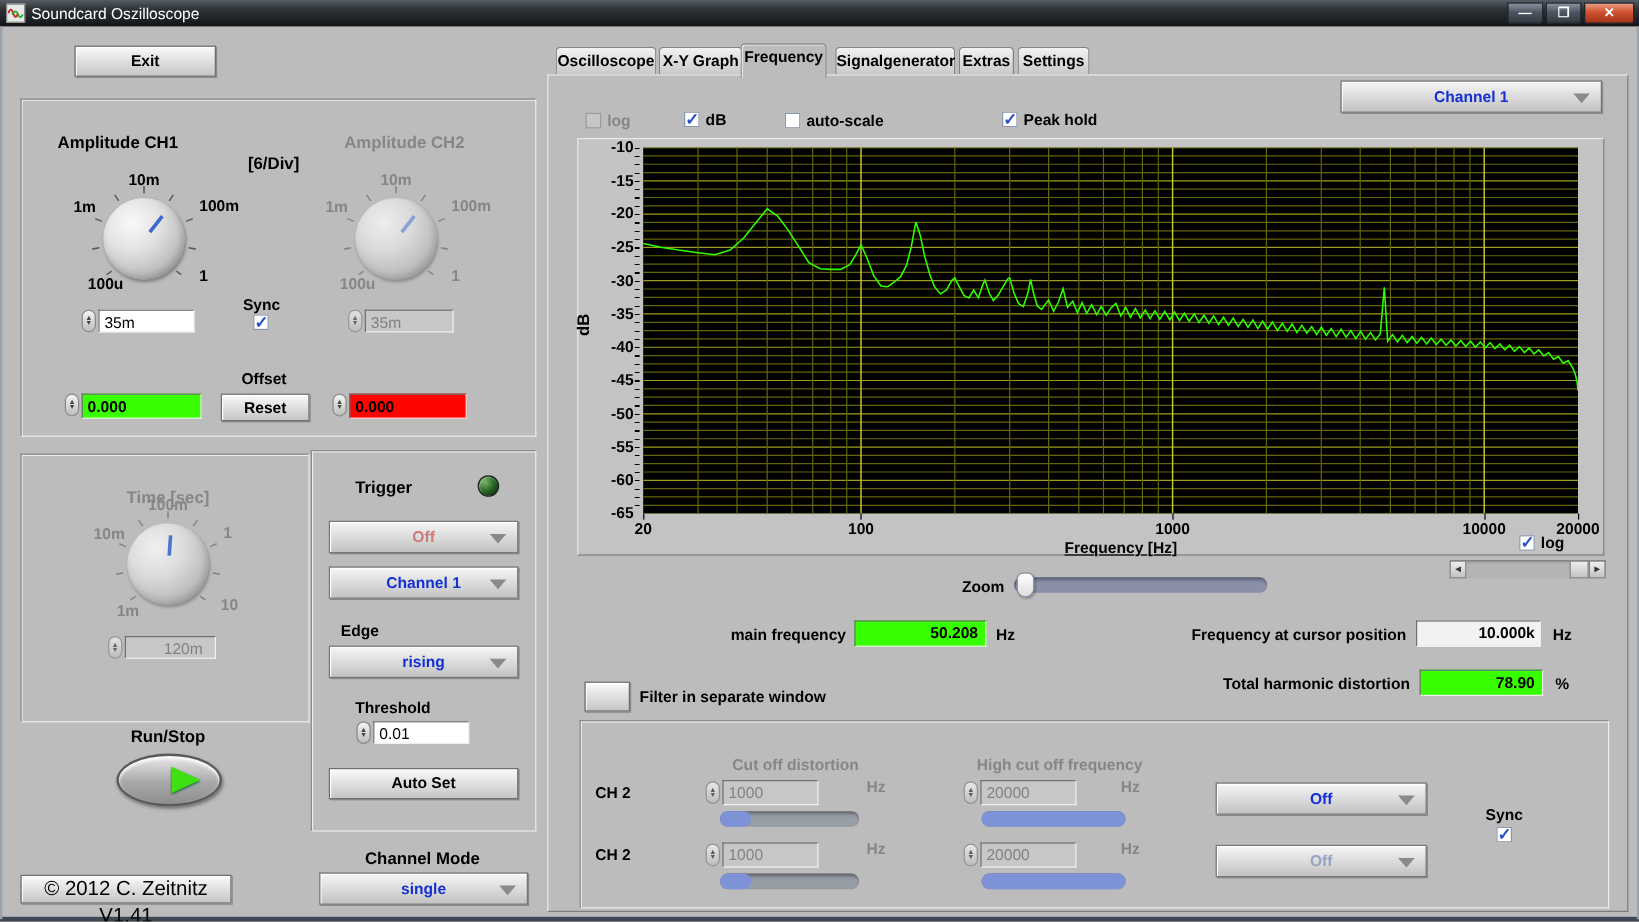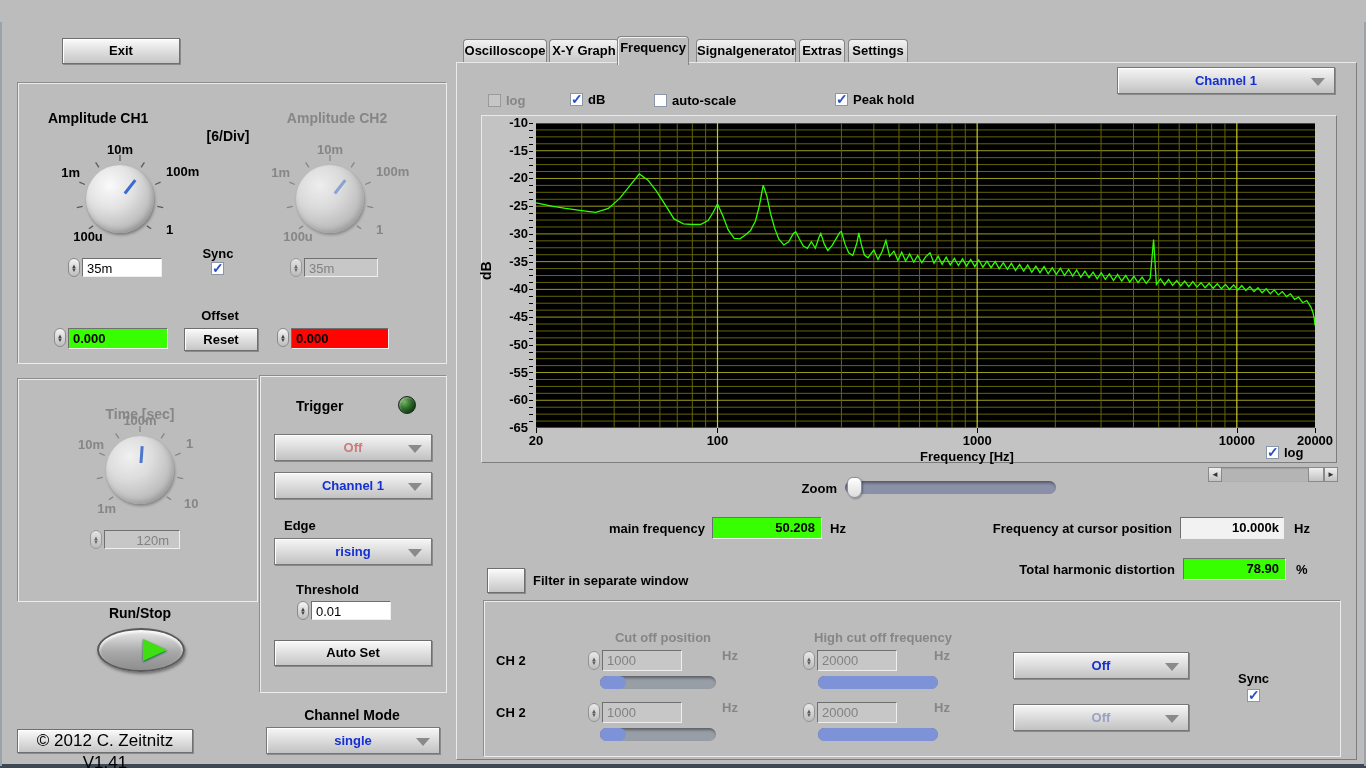--- a/index.html
+++ b/index.html
@@ -72,20 +72,32 @@
     border:1px solid #8a8a8a;font-size:8px;line-height:13px;text-align:center;color:#333;}
   .ylab{position:absolute;width:36px;text-align:right;font-weight:bold;font-size:13px;}
   .xlab{position:absolute;width:60px;text-align:center;font-weight:bold;font-size:13px;}
   .xtick{position:absolute;width:1px;height:5px;background:#000;}
 </style>
 </head>
 <body>
 
 <div class="app">
 
+  <div class="abs titlebar">
+    <div class="abs app-icon">
+      <svg width="14" height="14" viewBox="0 0 14 14">
+        <path d="M1 7 Q3 1 5 7 T9 7" fill="none" stroke="#c22" stroke-width="1.6"></path>
+        <path d="M4 8 Q7 3 9 8 T13 8" fill="none" stroke="#2a2" stroke-width="1.4"></path>
+      </svg>
+    </div>
+    <span class="abs title-text">Soundcard Oszilloscope</span>
+    <div class="abs capbtn" style="left:1256px;width:30px;">—</div>
+    <div class="abs capbtn" style="left:1288px;width:30px;">❐</div>
+    <div class="abs capbtn close" style="left:1320px;width:42px;">✕</div>
+  </div>
   <div class="abs win-edge-b"></div>
   <div class="abs win-edge-l"></div>
   <div class="abs win-edge-r"></div>
 
   <div class="abs btn" style="left:62px;top:38px;width:118px;height:26px;line-height:24px;">Exit</div>
 
   <div class="abs groupbox" style="left:17px;top:82px;width:430px;height:282px;"></div>
 
   <div class="abs bold" style="left:48px;top:110px;width:160px;text-align:left;font-size:14px;">Amplitude CH1</div>
   <div class="abs bold glabel" style="left:257px;top:110px;width:160px;text-align:center;font-size:14px;">Amplitude CH2</div>
@@ -345,21 +357,21 @@
       <div class="xtick" style="left: 536px; top: 428px;"></div>
       <div class="xlab" style="left: 687.499px; top: 433px;">100</div>
       <div class="xtick" style="left: 717.499px; top: 428px;"></div>
       <div class="xlab" style="left: 947.166px; top: 433px;">1000</div>
       <div class="xtick" style="left: 977.166px; top: 428px;"></div>
       <div class="xlab" style="left: 1206.83px; top: 433px;">10000</div>
       <div class="xtick" style="left: 1236.83px; top: 428px;"></div>
       <div class="xlab" style="left: 1285px; top: 433px;">20000</div>
       <div class="xtick" style="left: 1315px; top: 428px;"></div>
     </div>
-  <div class="abs bold" style="left:907px;top:449px;width:120px;text-align:center;">Frequency [Hz]</div>
+  <div class="abs bold" style="left:861px;top:449px;width:120px;text-align:right;text-decoration:underline;">Frequency [Hz]</div>
   <div class="cb checked" style="left:1266px;top:446px;"></div>
   <div class="abs bold" style="left:1284px;top:445px;">log</div>
 
   <div class="abs" style="left:1208px;top:467px;width:130px;height:15px;background:#b4b4b4;box-shadow:inset 0 1px 2px rgba(0,0,0,.35);">
     <div class="hscroll-btn" style="position:absolute;left:0;top:0;">◄</div>
     <div class="hscroll-btn" style="position:absolute;left:100px;top:0;width:16px;"></div>
     <div class="hscroll-btn" style="position:absolute;left:116px;top:0;">►</div>
   </div>
 
   <div class="abs bold" style="left:795px;top:481px;width:42px;text-align:right;">Zoom</div>
@@ -376,21 +388,21 @@
   <div class="abs bold" style="left:1294px;top:521px;">Hz</div>
 
   <div class="abs bold" style="left:975px;top:562px;width:200px;text-align:right;">Total harmonic distortion</div>
   <div class="abs field green-field" style="left:1183px;top:558px;width:103px;height:22px;">78.90</div>
   <div class="abs bold" style="left:1296px;top:562px;">%</div>
 
   <div class="abs btn" style="left:487px;top:568px;width:38px;height:25px;"></div>
   <div class="abs bold" style="left:533px;top:573px;">Filter in separate window</div>
 
   <div class="abs groupbox" style="left:483px;top:600px;width:858px;height:157px;"></div>
-  <div class="abs bold glabel" style="left:598px;top:630px;width:130px;text-align:center;">Cut off position</div>
+  <div class="abs bold glabel" style="left:598px;top:630px;width:130px;text-align:center;">Cut off distortion</div>
   <div class="abs bold glabel" style="left:808px;top:630px;width:150px;text-align:center;">High cut off frequency</div>
 
   <div class="abs bold" style="left:496px;top:653px;width:40px;">CH 2</div>
   <div class="abs spin" style="left:588px;top:651px;opacity:.8;">
       <span>▲</span>
       <span>▼</span>
     </div>
   <div class="abs field dis-field" style="left:602px;top:650px;width:80px;height:21px;">1000</div>
   <div class="abs bold glabel" style="left:722px;top:648px;">Hz</div>
   <div class="abs slider-track" style="left:600px;top:676px;width:116px;">

